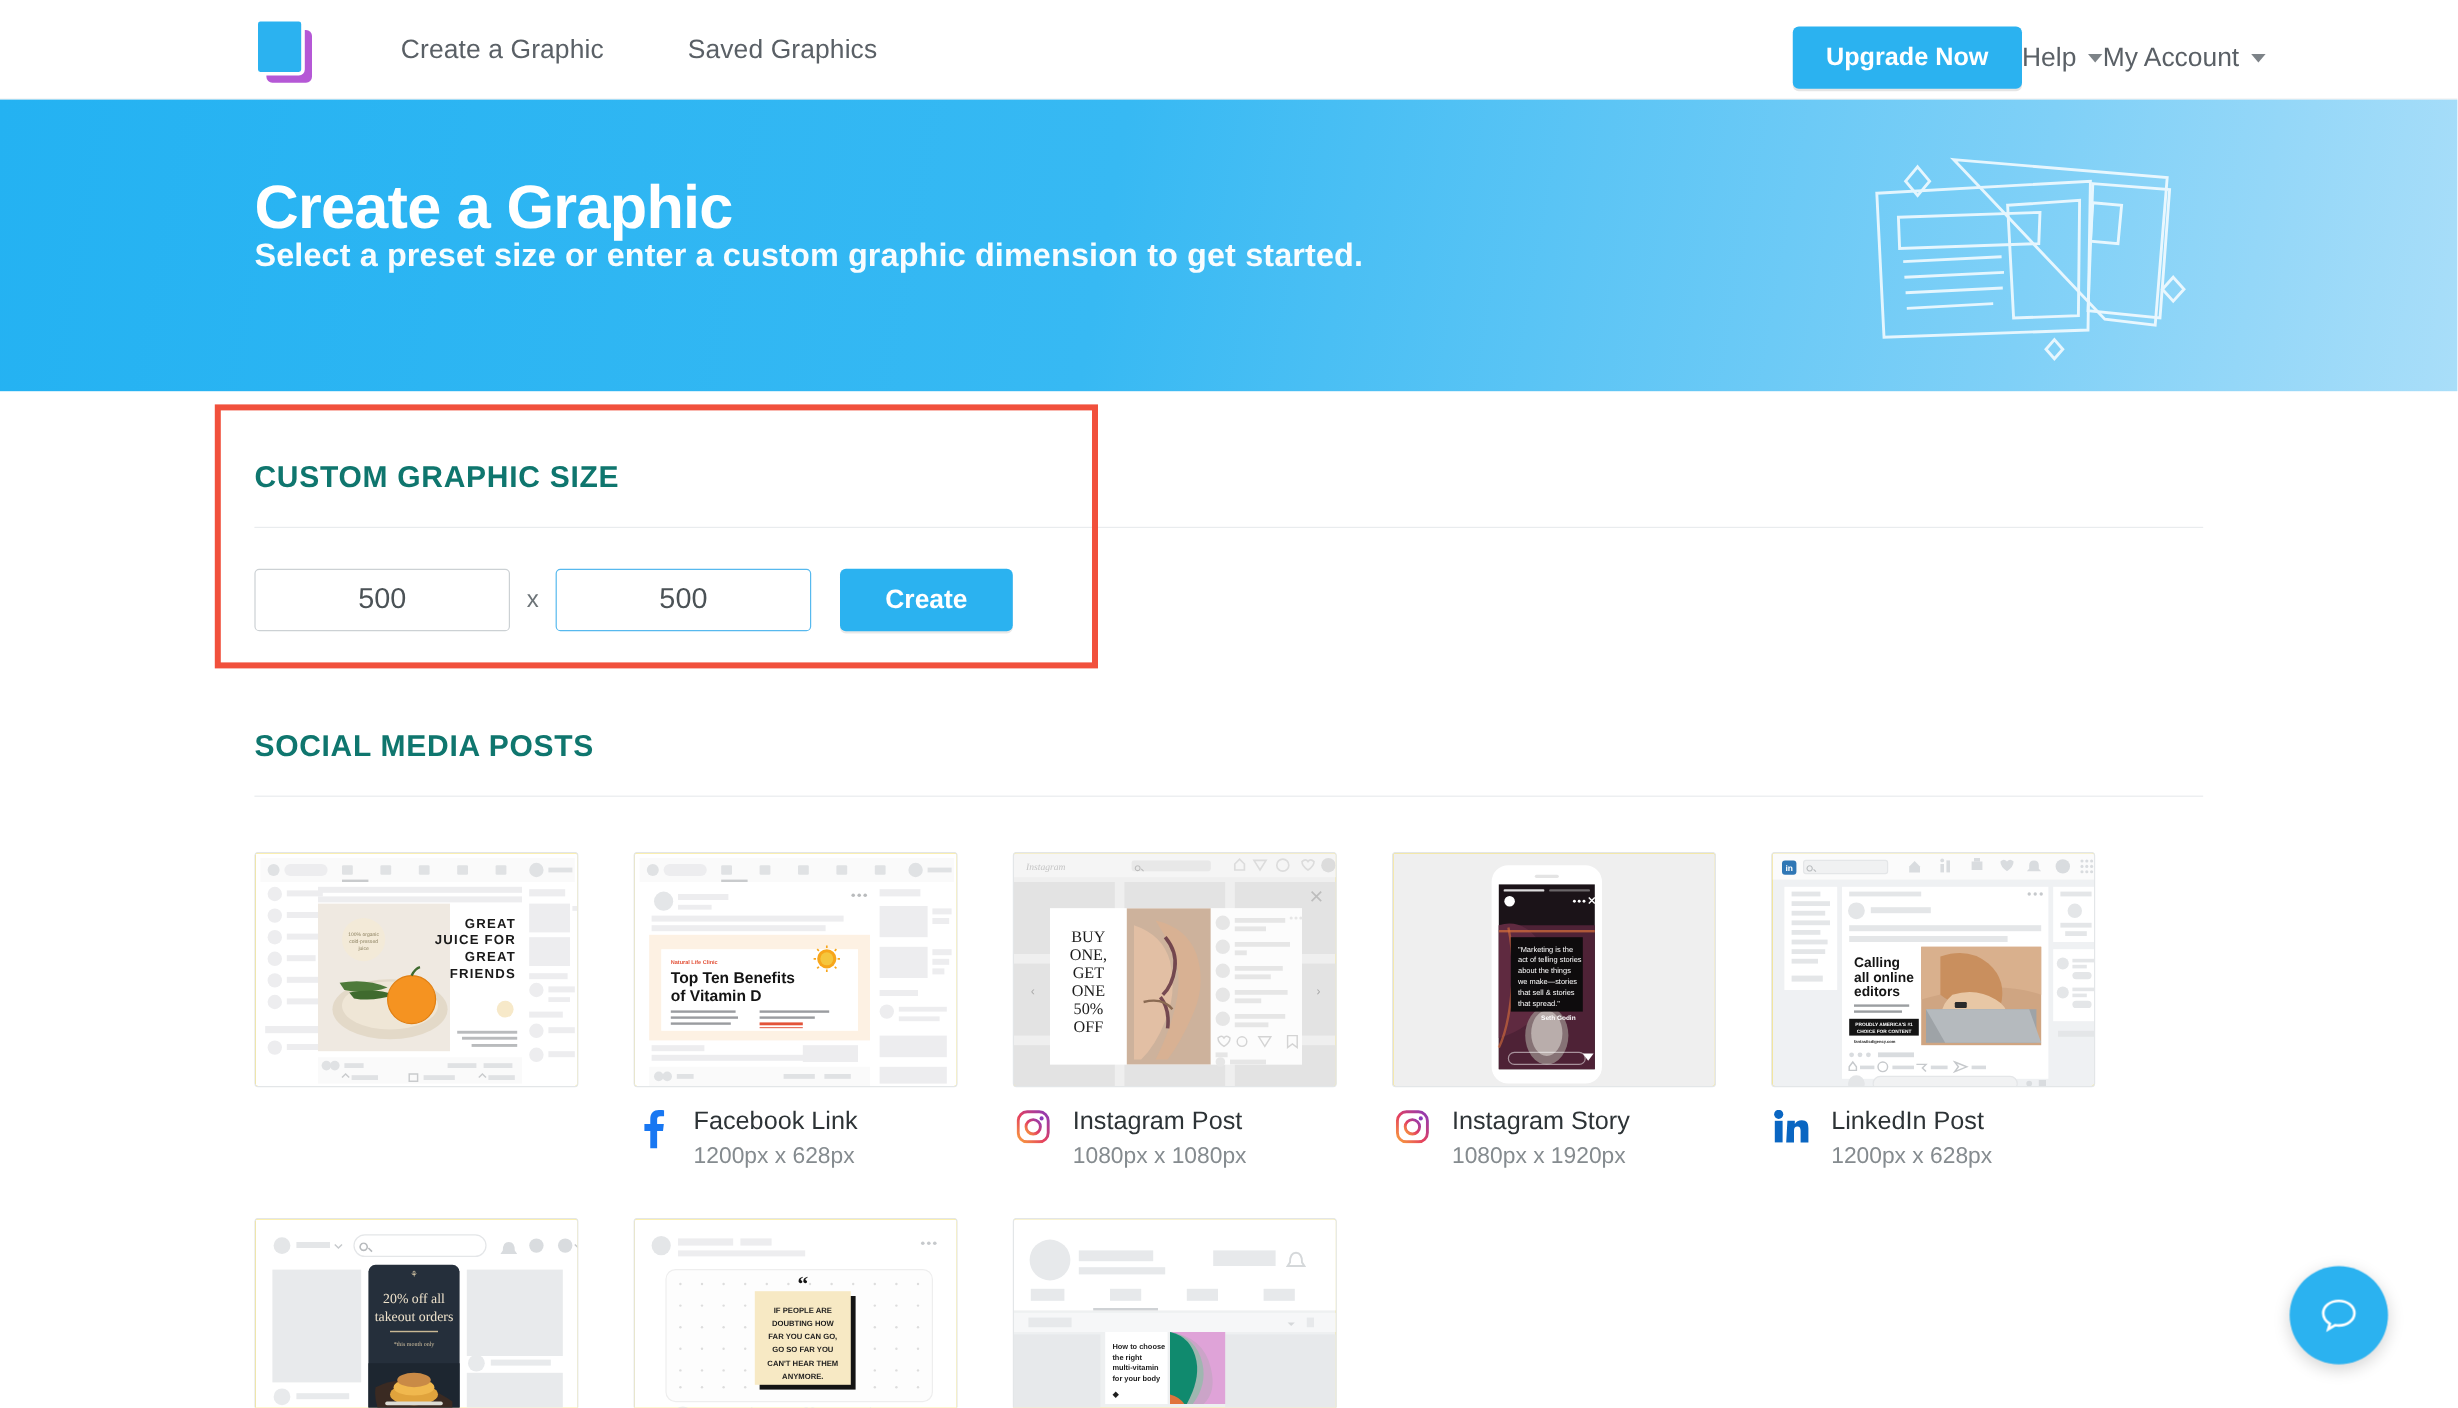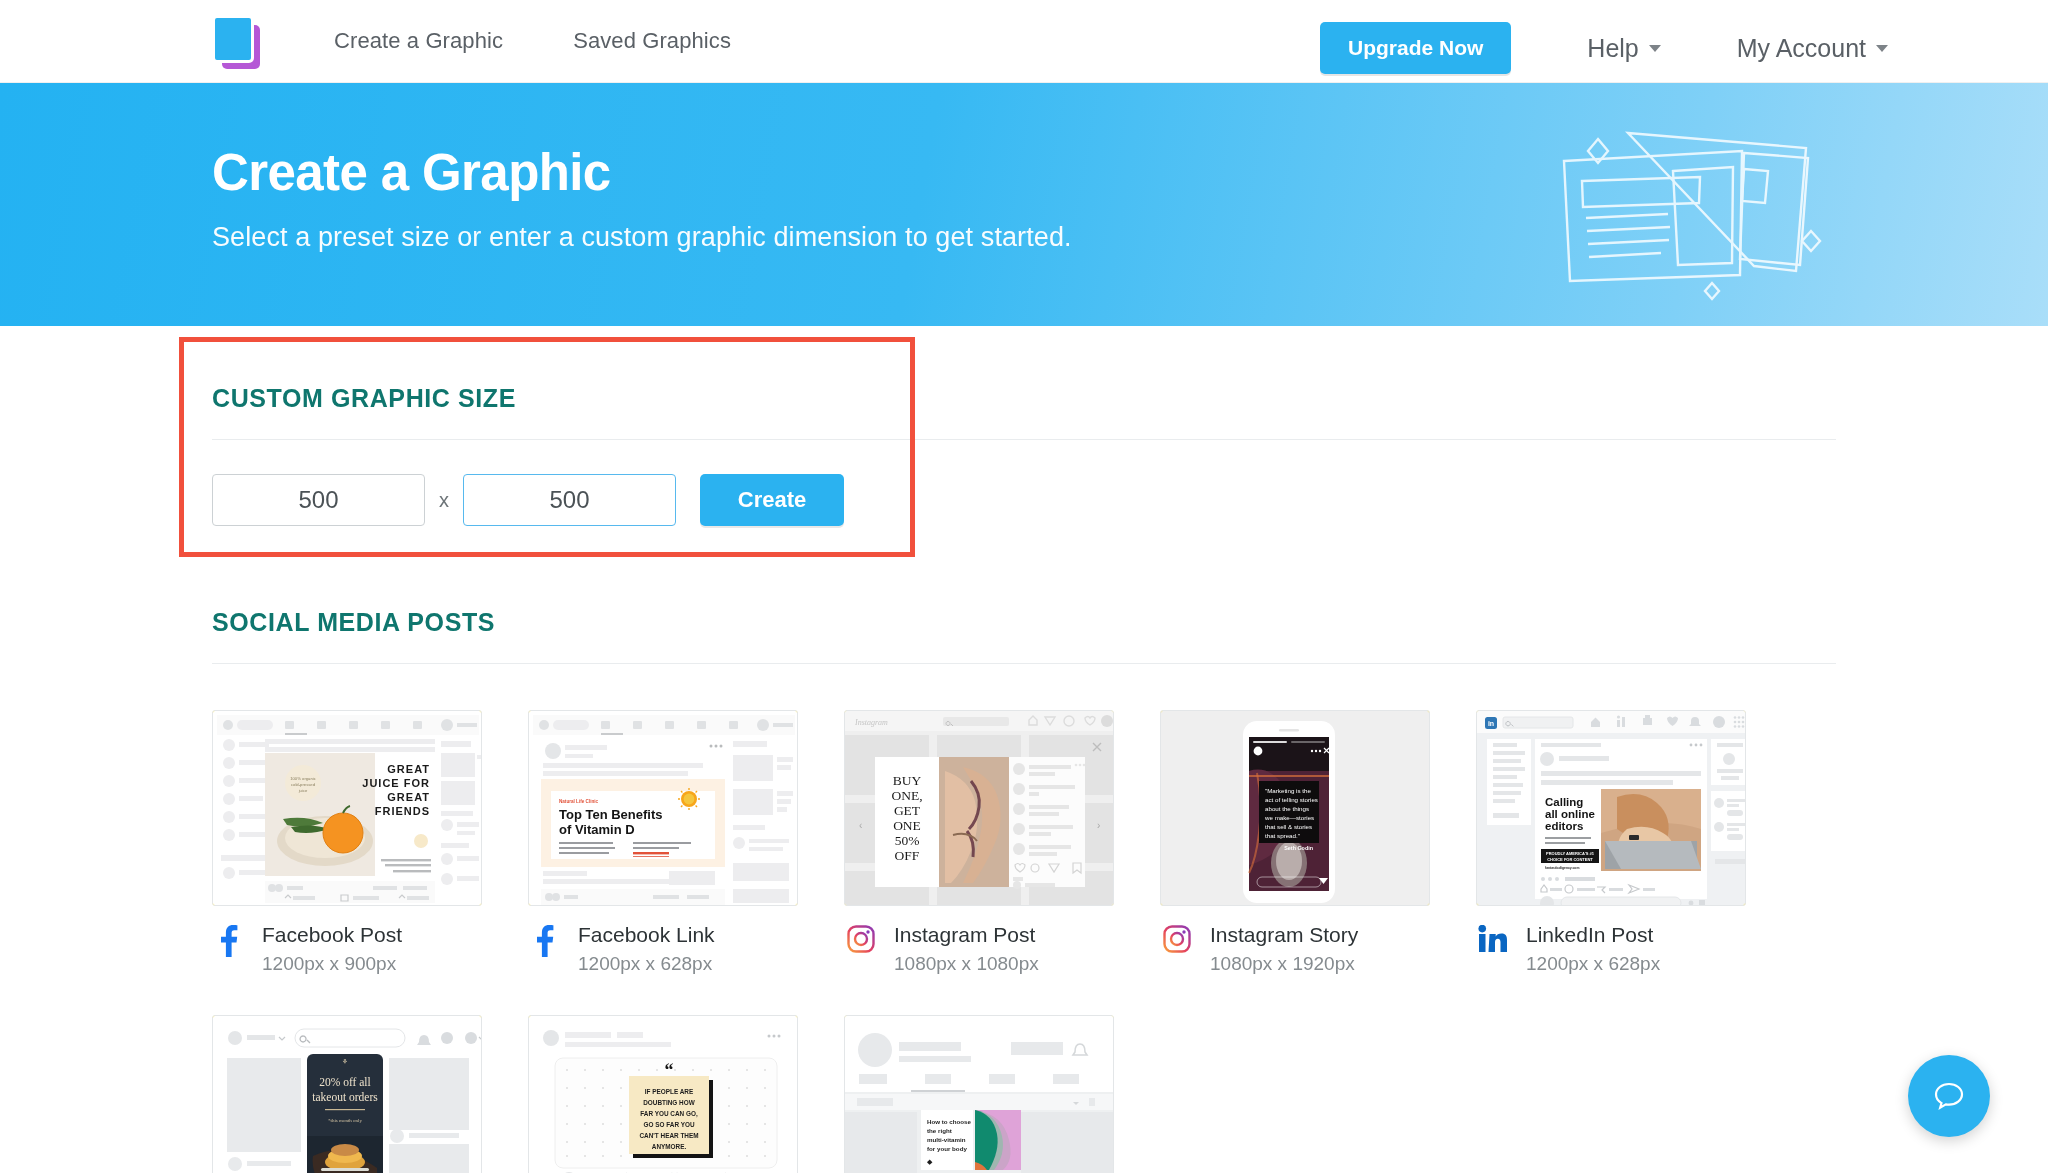--- a/index.html
+++ b/index.html
@@ -73,23 +73,22 @@
     border: none;
     border-radius: 5px;
     padding: 0 28px;
     height: 52px;
     line-height: 52px;
     cursor: pointer;
     box-shadow: 0 2px 0 rgba(0,0,0,.10);
     white-space: nowrap;
   }
   .menu-item {
-    font-size: 25px;
+    font-size: 22px;
     color: #5a6066;
-    margin-left: 76px;
     cursor: pointer;
     white-space: nowrap;
     display: flex;
     align-items: center;
   }
   .caret {
     display: inline-block;
     margin-left: 10px;
     width: 0; height: 0;
     border-left: 6px solid transparent;
@@ -109,25 +108,24 @@
     padding-top: 64px;
   }
   .hero-title {
     font-size: 51px;
     font-weight: bold;
     color: #ffffff;
     letter-spacing: -0.6px;
     line-height: 1;
   }
   .hero-sub {
-    margin-top: 24px;
     font-size: 27px;
     color: #ffffff;
     letter-spacing: .1px;
-    font-weight: 400;
+    font-weight: 700;
     opacity: .97;
   }
   .hero-art {
     position: absolute;
     right: 200px;
     top: 20px;
     width: 320px;
     height: 210px;
     opacity: .85;
   }
@@ -426,31 +424,20 @@
               <circle cx="234" cy="114" r="6"></circle>
                 <rect x="244" y="111" width="22" height="5"></rect>
               <rect x="244" y="120" width="18" height="4"></rect>
               <rect x="228" y="132" width="28" height="5"></rect>
               <circle cx="234" cy="148" r="6"></circle>
                 <rect x="244" y="145" width="22" height="5"></rect>
               <circle cx="234" cy="168" r="6"></circle>
                 <rect x="244" y="165" width="22" height="5"></rect>
             </g>
           </svg>
-        </div>
-        <div class="card-meta">
-          <span class="brand-icon">
-            <svg width="18" height="32" viewBox="0 0 18 32">
-                <path d="M11.6 32V17.4h4.9l.7-5.7h-5.6V8.1c0-1.6.5-2.8 2.8-2.8h3V.2C16.9.1 15.1 0 13.1 0 8.8 0 5.9 2.6 5.9 7.5v4.2H1v5.7h4.9V32z" fill="#1877f2"></path>
-              </svg>
-          </span>
-          <span>
-            <div class="card-name">Facebook Post</div>
-            <div class="card-dims">1200px x 900px</div>
-          </span>
         </div>
       </div>
 
       <div class="card">
         <div class="thumb">
           <svg viewBox="0 0 270 196" width="270" height="196">
             <rect width="270" height="196" fill="#fff"></rect>
             <rect x="4" y="4" width="262" height="20" fill="#fafafa"></rect>
             <circle cx="15" cy="14" r="5" fill="#e0e2e4"></circle>
             <rect x="24" y="9" width="36" height="10" rx="5" fill="#ededef"></rect>

